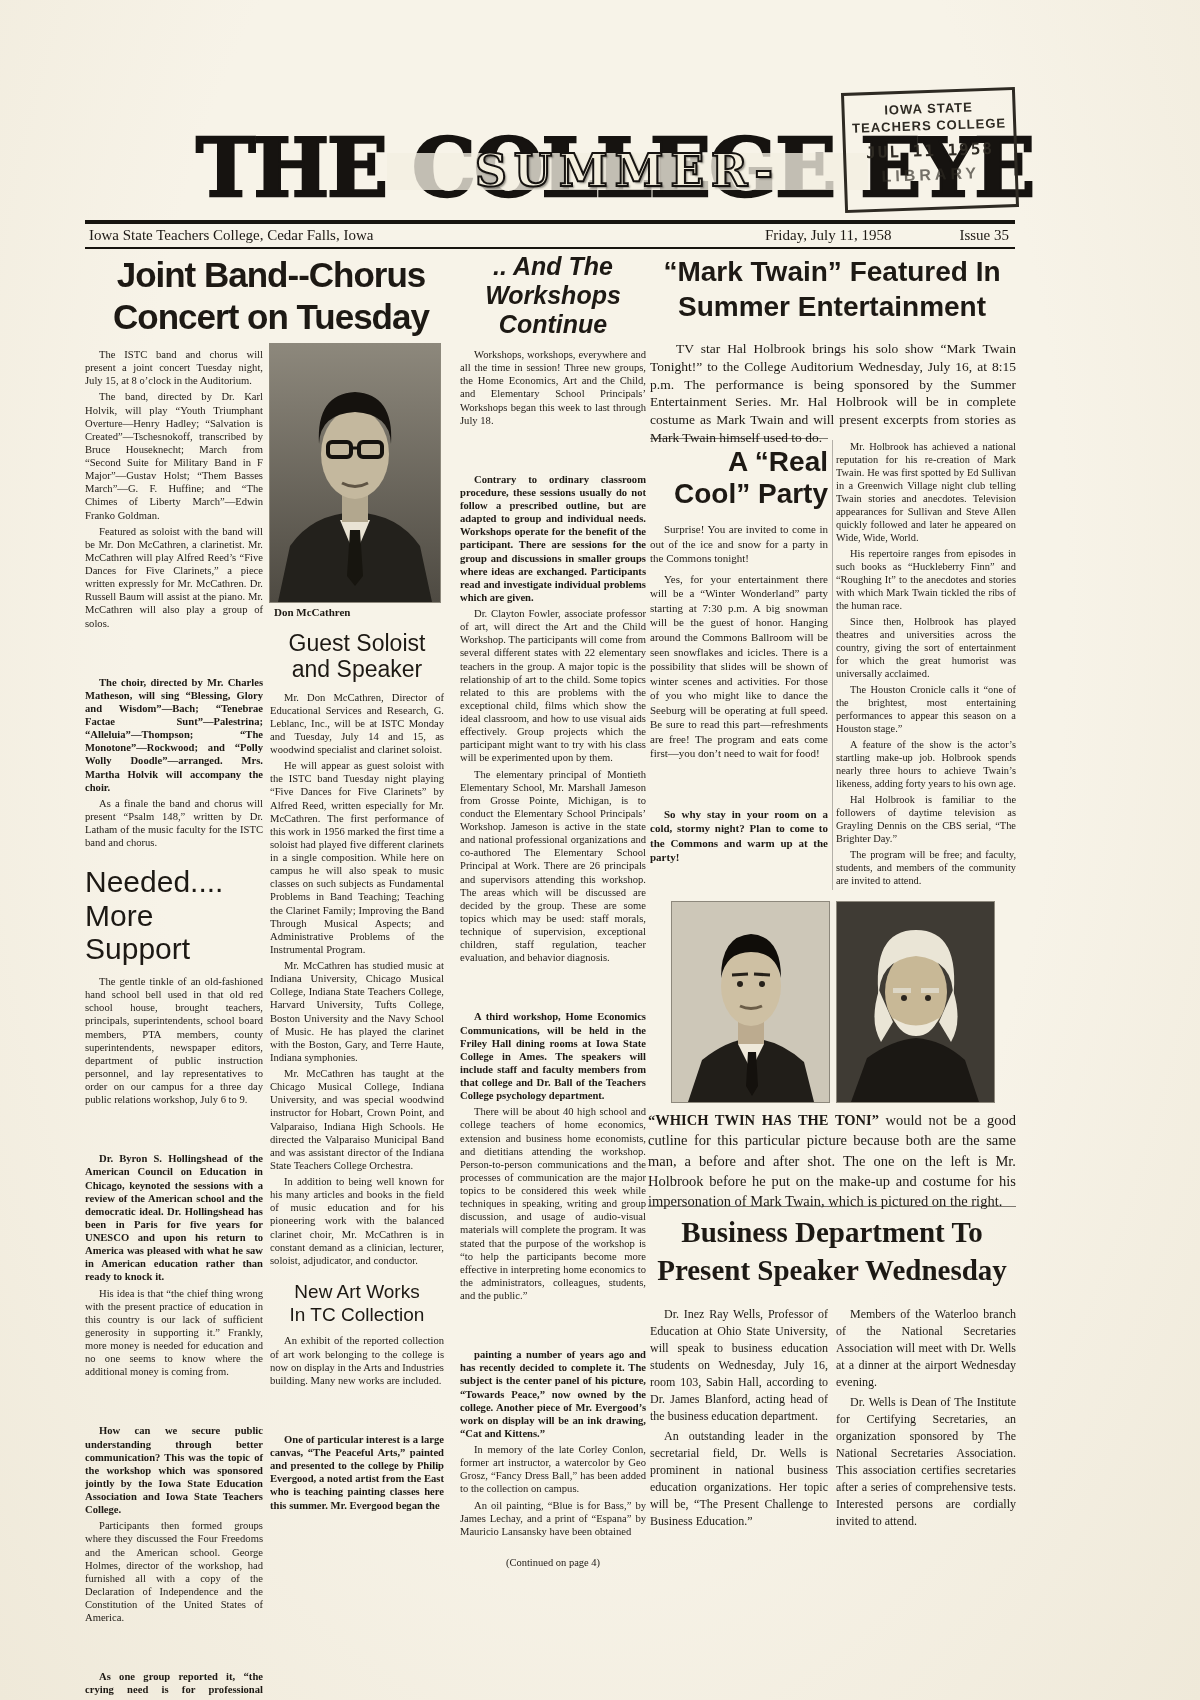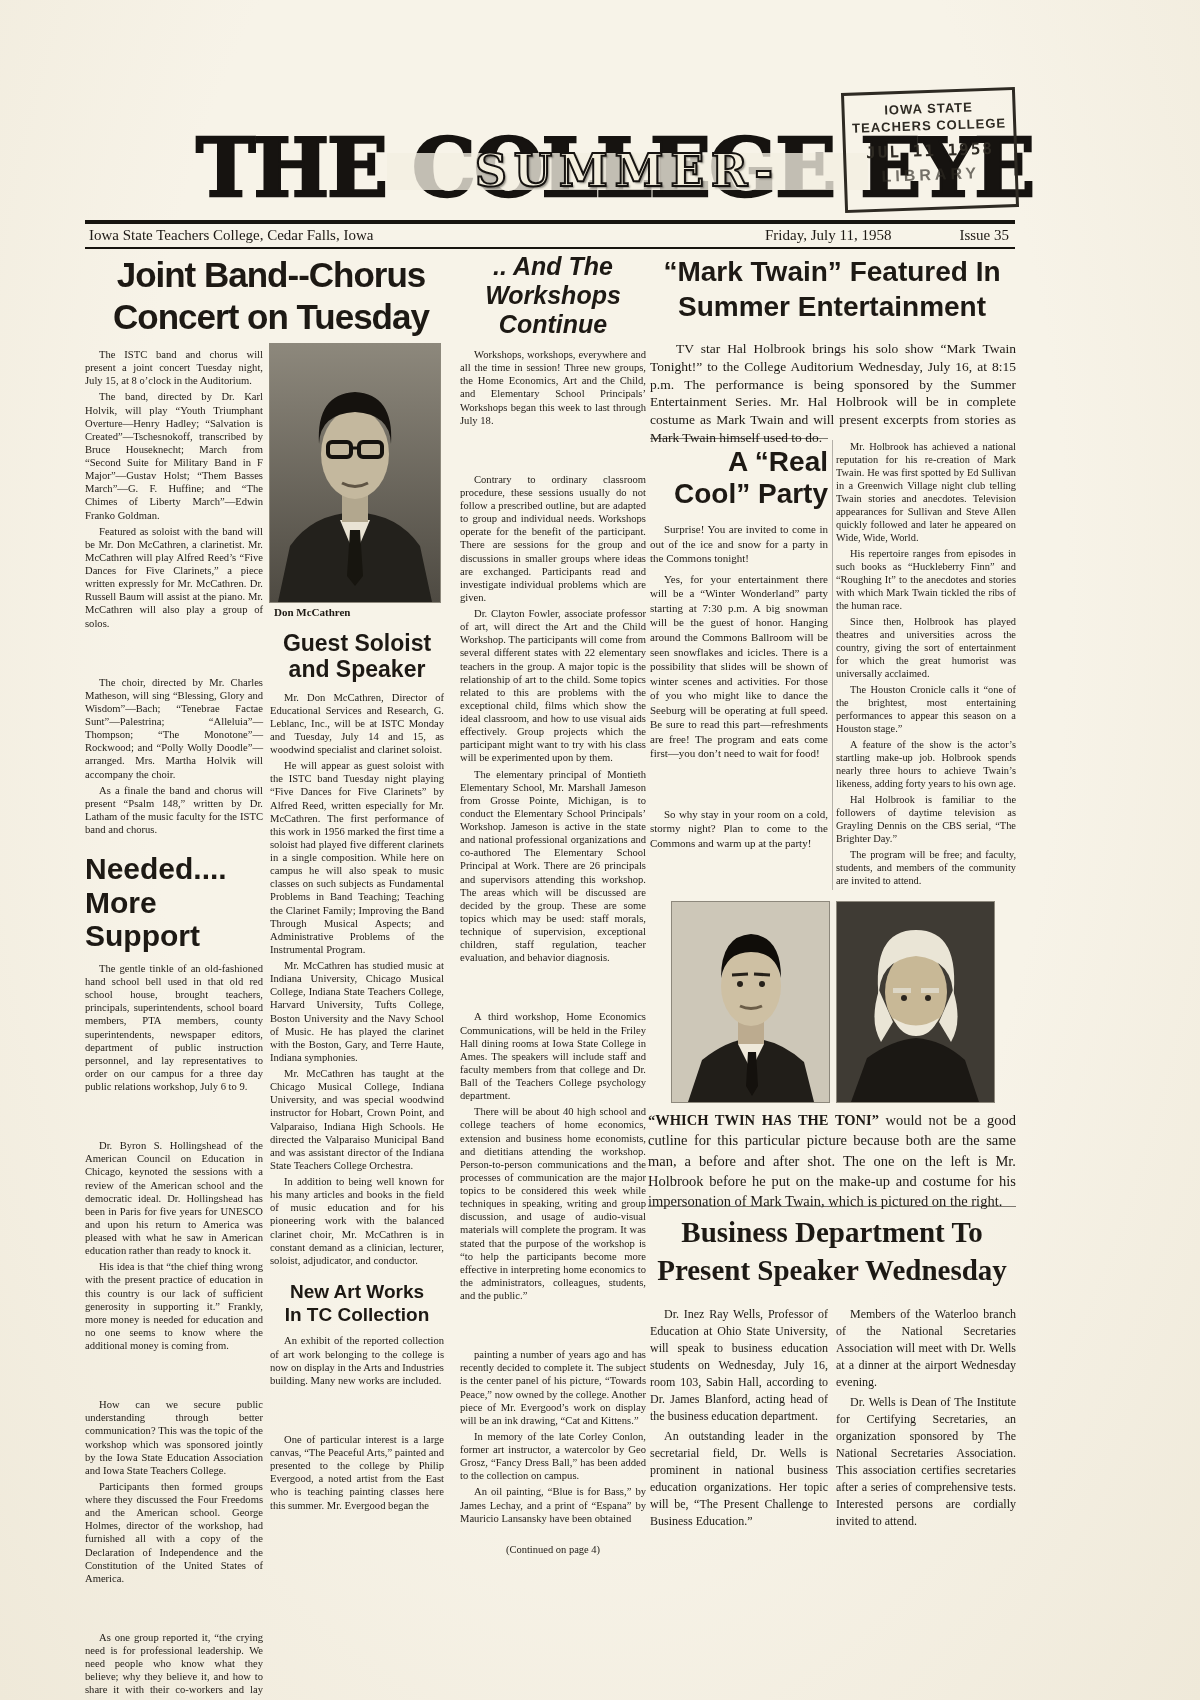--- a/index.html
+++ b/index.html
@@ -43,28 +43,28 @@
   }
   .dl-left { flex:1; }
   .dl-date { margin-right:68px; }
   
   .hl { font-family:"Liberation Sans", sans-serif; font-weight:bold; white-space:pre-line; }
   .hl-band { position:absolute; left:83px; top:254px; width:376px; text-align:center; font-size:35px; line-height:1.2; letter-spacing:-1px; }
   .hl-workshops { position:absolute; left:460px; top:252px; width:186px; text-align:center; font-style:italic; font-size:25px; line-height:1.16; }
   .hl-twain { position:absolute; left:648px; top:254px; width:368px; text-align:center; font-size:28px; line-height:1.25; }
   .hl-business { position:absolute; left:648px; top:1214px; width:368px; text-align:center; font-family:"Liberation Serif", serif; font-weight:bold; font-size:29px; line-height:1.3; white-space:pre-line; }
   .hl-party { font-family:"Liberation Sans", sans-serif; font-weight:bold; font-size:28px; line-height:1.15; text-align:right; white-space:pre-line; margin-bottom:12px; }
-  .subhead { font-family:"Liberation Sans", sans-serif; font-weight:bold; white-space:pre-line; text-align:center; text-indent:0; }
+  .subhead { font-family:"Liberation Sans", sans-serif; font-weight:normal; white-space:pre-line; text-align:center; text-indent:0; }
   .subhead-needed { font-size:30px; line-height:1.12; text-align:left; margin:16px 0 9px; }
   .subhead-guest { font-size:23px; line-height:1.15; margin:10px 0 8px; }
   .subhead-art { font-size:19px; line-height:1.2; margin:14px 0 8px; }
   
   .col { position:absolute; text-align:justify; hyphens:auto; -webkit-hyphens:auto; }
   .paras p { text-indent:14px; margin:0 0 3px; }
-  .paras p.bold { font-weight:normal;margin-top:46px; }
+  .paras p.bold { font-weight:bold;margin-top:46px; }
   .col-1 { left:85px;  top:348px; width:178px; font-size:10.6px; line-height:1.24; }
   .col-2 { left:270px; top:344px; width:174px; font-size:10.6px; line-height:1.24; }
   .col-3 { left:460px; top:348px; width:186px; font-size:10.6px; line-height:1.24; }
   .mt-intro { position:absolute; left:650px; top:340px; width:366px; font-size:13.5px; line-height:1.32; text-align:justify; text-indent:26px; }
   .col-party { left:650px; top:446px; width:178px; font-size:11px; line-height:1.32; }
   .col-party .paras p { margin-bottom:6px; }
   .col-mt { left:836px; top:440px; width:180px; font-size:10.4px; line-height:1.25; }
   .col-biz1 { left:650px; top:1306px; width:178px; font-size:12px; line-height:1.42; }
   .col-biz2 { left:836px; top:1306px; width:180px; font-size:12px; line-height:1.42; }
   .art-continuation { margin-top:12px; }

